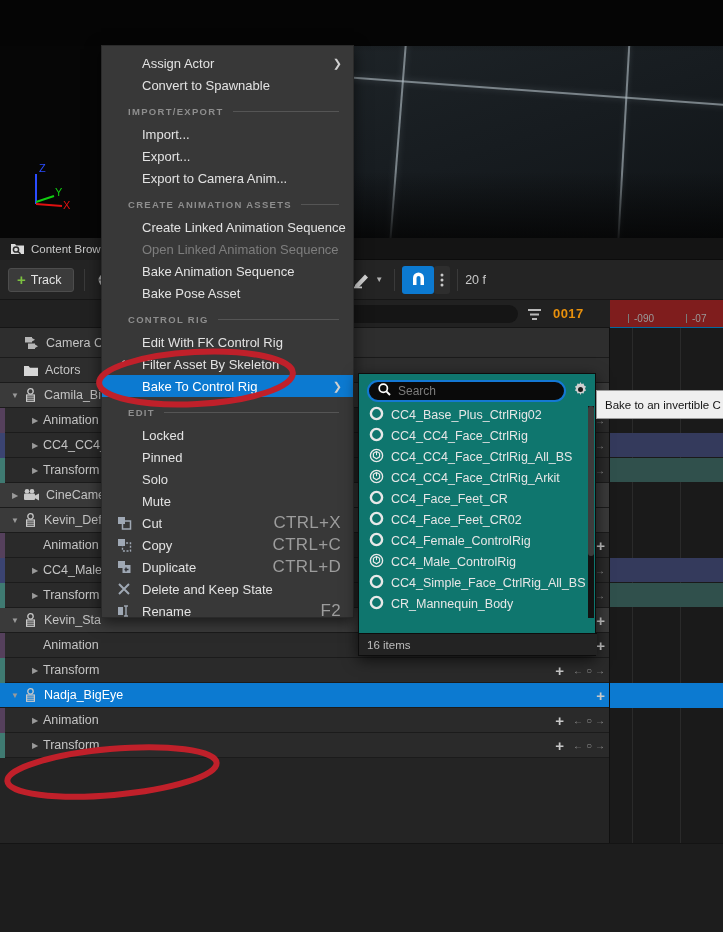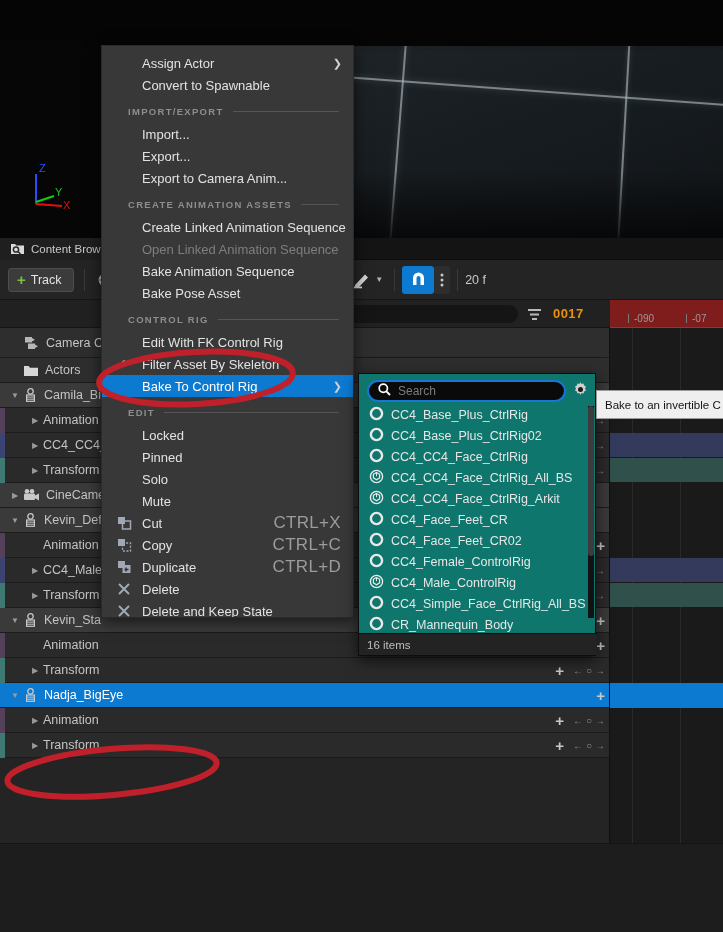--- a/index.html
+++ b/index.html
@@ -671,28 +671,20 @@
           </span>
           <span>Duplicate</span>
           <span class="accel">CTRL+D</span>
         </div>
         <div class="mi">
           <span class="mico">
             <svg width="14" height="14" viewBox="0 0 14 14">
               <path d="M2 2l10 10M12 2L2 12" stroke="#9fa8b4" stroke-width="2" fill="none"></path>
             </svg>
           </span>
-          <span>Delete</span>
-        </div>
-        <div class="mi">
-          <span class="mico">
-            <svg width="14" height="14" viewBox="0 0 14 14">
-              <path d="M2 2l10 10M12 2L2 12" stroke="#9fa8b4" stroke-width="2" fill="none"></path>
-            </svg>
-          </span>
           <span>Delete and Keep State</span>
         </div>
         <div class="mi">
           <span class="mico">
             <svg width="15" height="14" viewBox="0 0 15 14">
               <rect x="1" y="3" width="5" height="8" fill="#9fa8b4"></rect>
               <line x1="9" y1="2" x2="9" y2="12" stroke="#9fa8b4" stroke-width="1.4"></line>
               <line x1="7" y1="2" x2="11" y2="2" stroke="#9fa8b4" stroke-width="1.4"></line>
               <line x1="7" y1="12" x2="11" y2="12" stroke="#9fa8b4" stroke-width="1.4"></line>
             </svg>
@@ -738,26 +730,20 @@
         <path d="M8.5 1l1 1.9 2.1-.4.5 2.1 1.9 1-1 1.9 1 1.9-1.9 1-.5 2.1-2.1-.4-1 1.9-1-1.9-2.1.4-.5-2.1-1.9-1 1-1.9-1-1.9 1.9-1 .5-2.1 2.1.4z" fill="#cfcfcf"></path>
             <circle cx="8.5" cy="8.5" r="2.5" fill="#1a1a1a"></circle>
           </svg>
     </span>
   </div>
   <div id="sm-list">
         <div class="sm-item">
           <span><svg width="15" height="15" viewBox="0 0 15 15">
               <circle cx="7.5" cy="7.5" r="5.6" fill="none" stroke="#e8e8e8" stroke-width="2.4"></circle>
             </svg></span>
-          <span>CC4_Base_Plus_CtrlRig</span>
-        </div>
-        <div class="sm-item">
-          <span><svg width="15" height="15" viewBox="0 0 15 15">
-              <circle cx="7.5" cy="7.5" r="5.6" fill="none" stroke="#e8e8e8" stroke-width="2.4"></circle>
-            </svg></span>
           <span>CC4_Base_Plus_CtrlRig02</span>
         </div>
         <div class="sm-item">
           <span><svg width="15" height="15" viewBox="0 0 15 15">
               <circle cx="7.5" cy="7.5" r="5.6" fill="none" stroke="#e8e8e8" stroke-width="2.4"></circle>
             </svg></span>
           <span>CC4_CC4_Face_CtrlRig</span>
         </div>
         <div class="sm-item">
           <span><svg width="15" height="15" viewBox="0 0 15 15">

